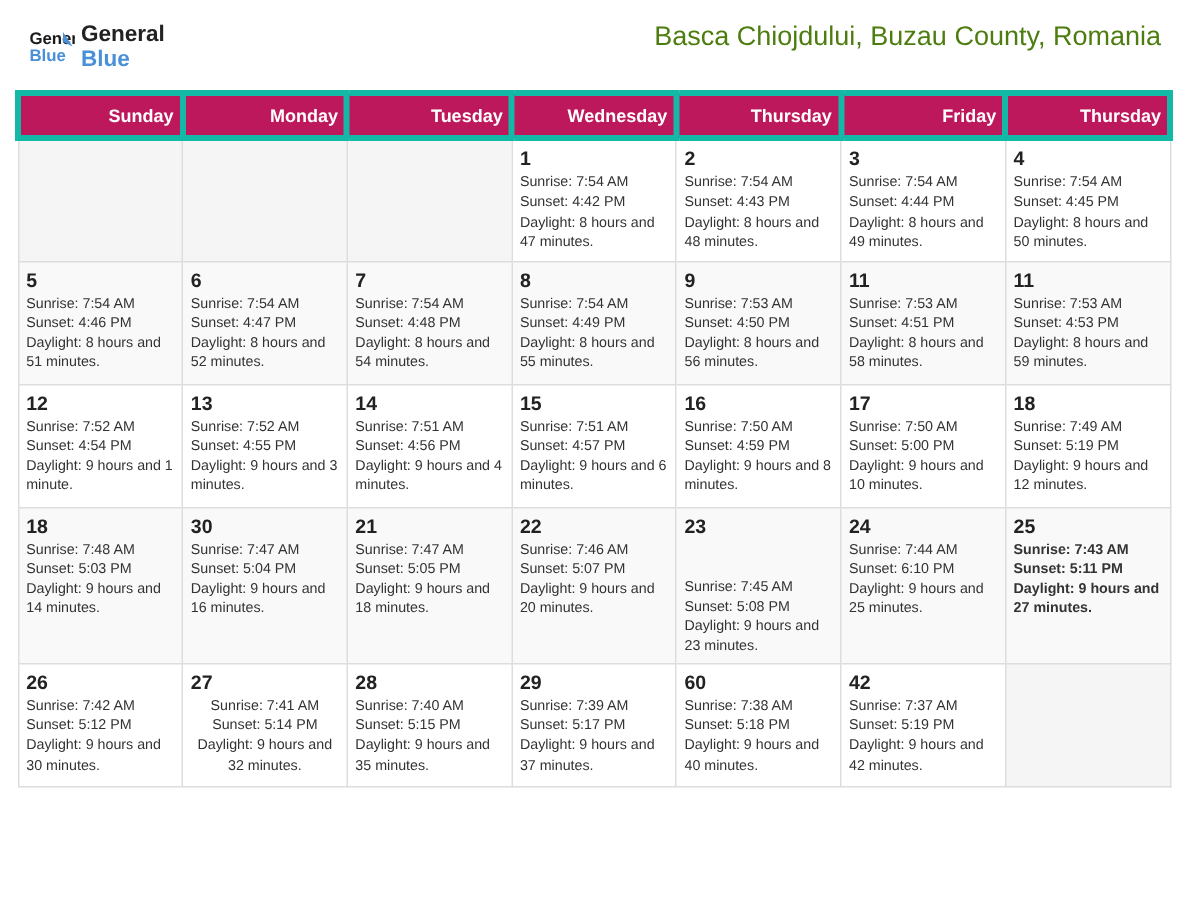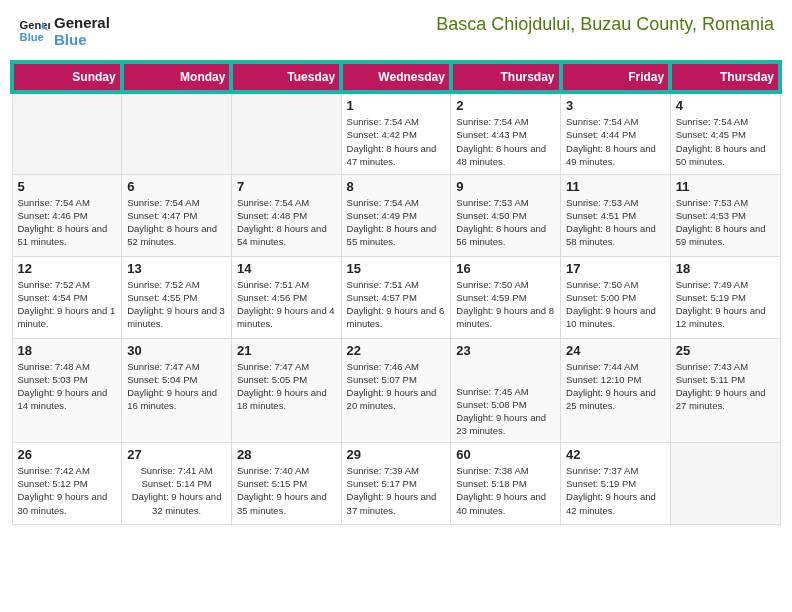--- a/index.html
+++ b/index.html
@@ -257,26 +257,26 @@
         </td>
         <td>
           <span class="day-number">23</span>
           <div class="day-info" style="white-space: pre-line; margin-top: 27px;">Sunrise: 7:45 AM
 Sunset: 5:08 PM
 Daylight: 9 hours and 23 minutes.</div>
         </td>
         <td>
           <span class="day-number">24</span>
           <div class="day-info" style="white-space: pre-line;">Sunrise: 7:44 AM
-Sunset: 12:10 PM
+Sunset: 6:10 PM
 Daylight: 9 hours and 25 minutes.</div>
         </td>
         <td>
           <span class="day-number">25</span>
-          <div class="day-info" style="white-space: pre-line;">Sunrise: 7:43 AM
+          <div class="day-info" style="white-space: pre-line; font-weight: bold;">Sunrise: 7:43 AM
 Sunset: 5:11 PM
 Daylight: 9 hours and 27 minutes.</div>
         </td>
       </tr>
       <tr>
         <td>
           <span class="day-number">26</span>
           <div class="day-info" style="white-space: pre-line;">Sunrise: 7:42 AM
 Sunset: 5:12 PM
 Daylight: 9 hours and 30 minutes.</div>

